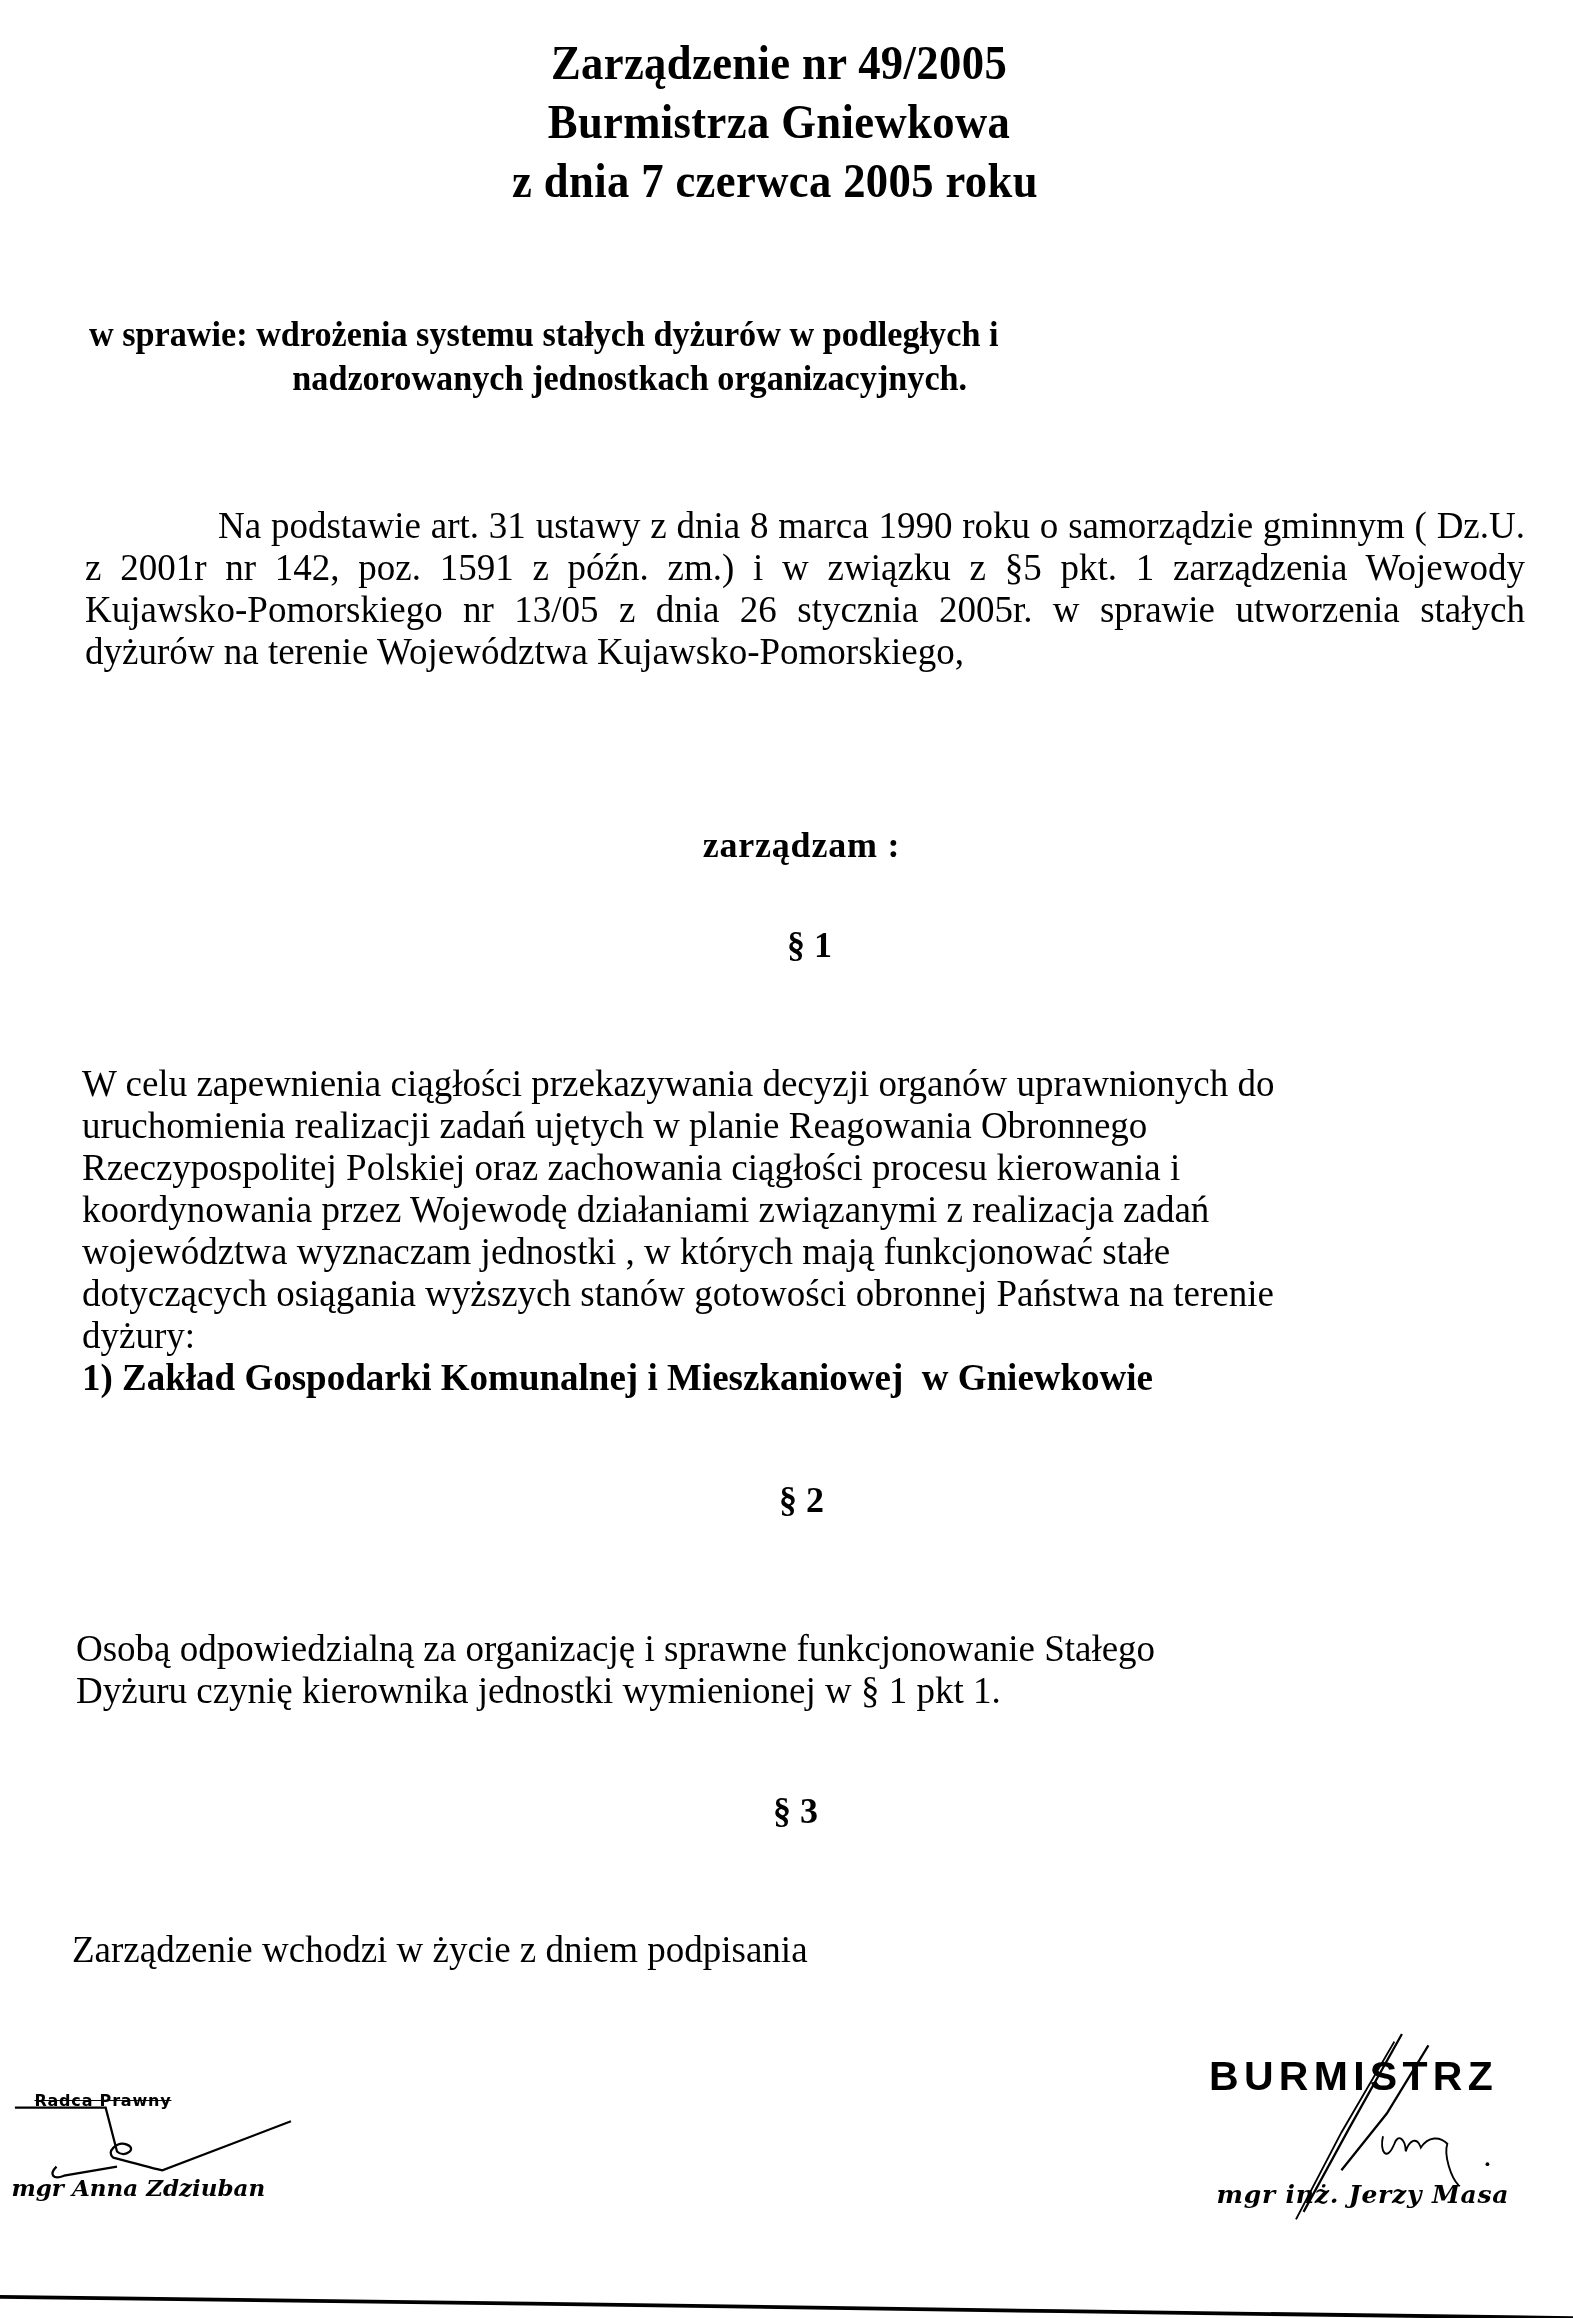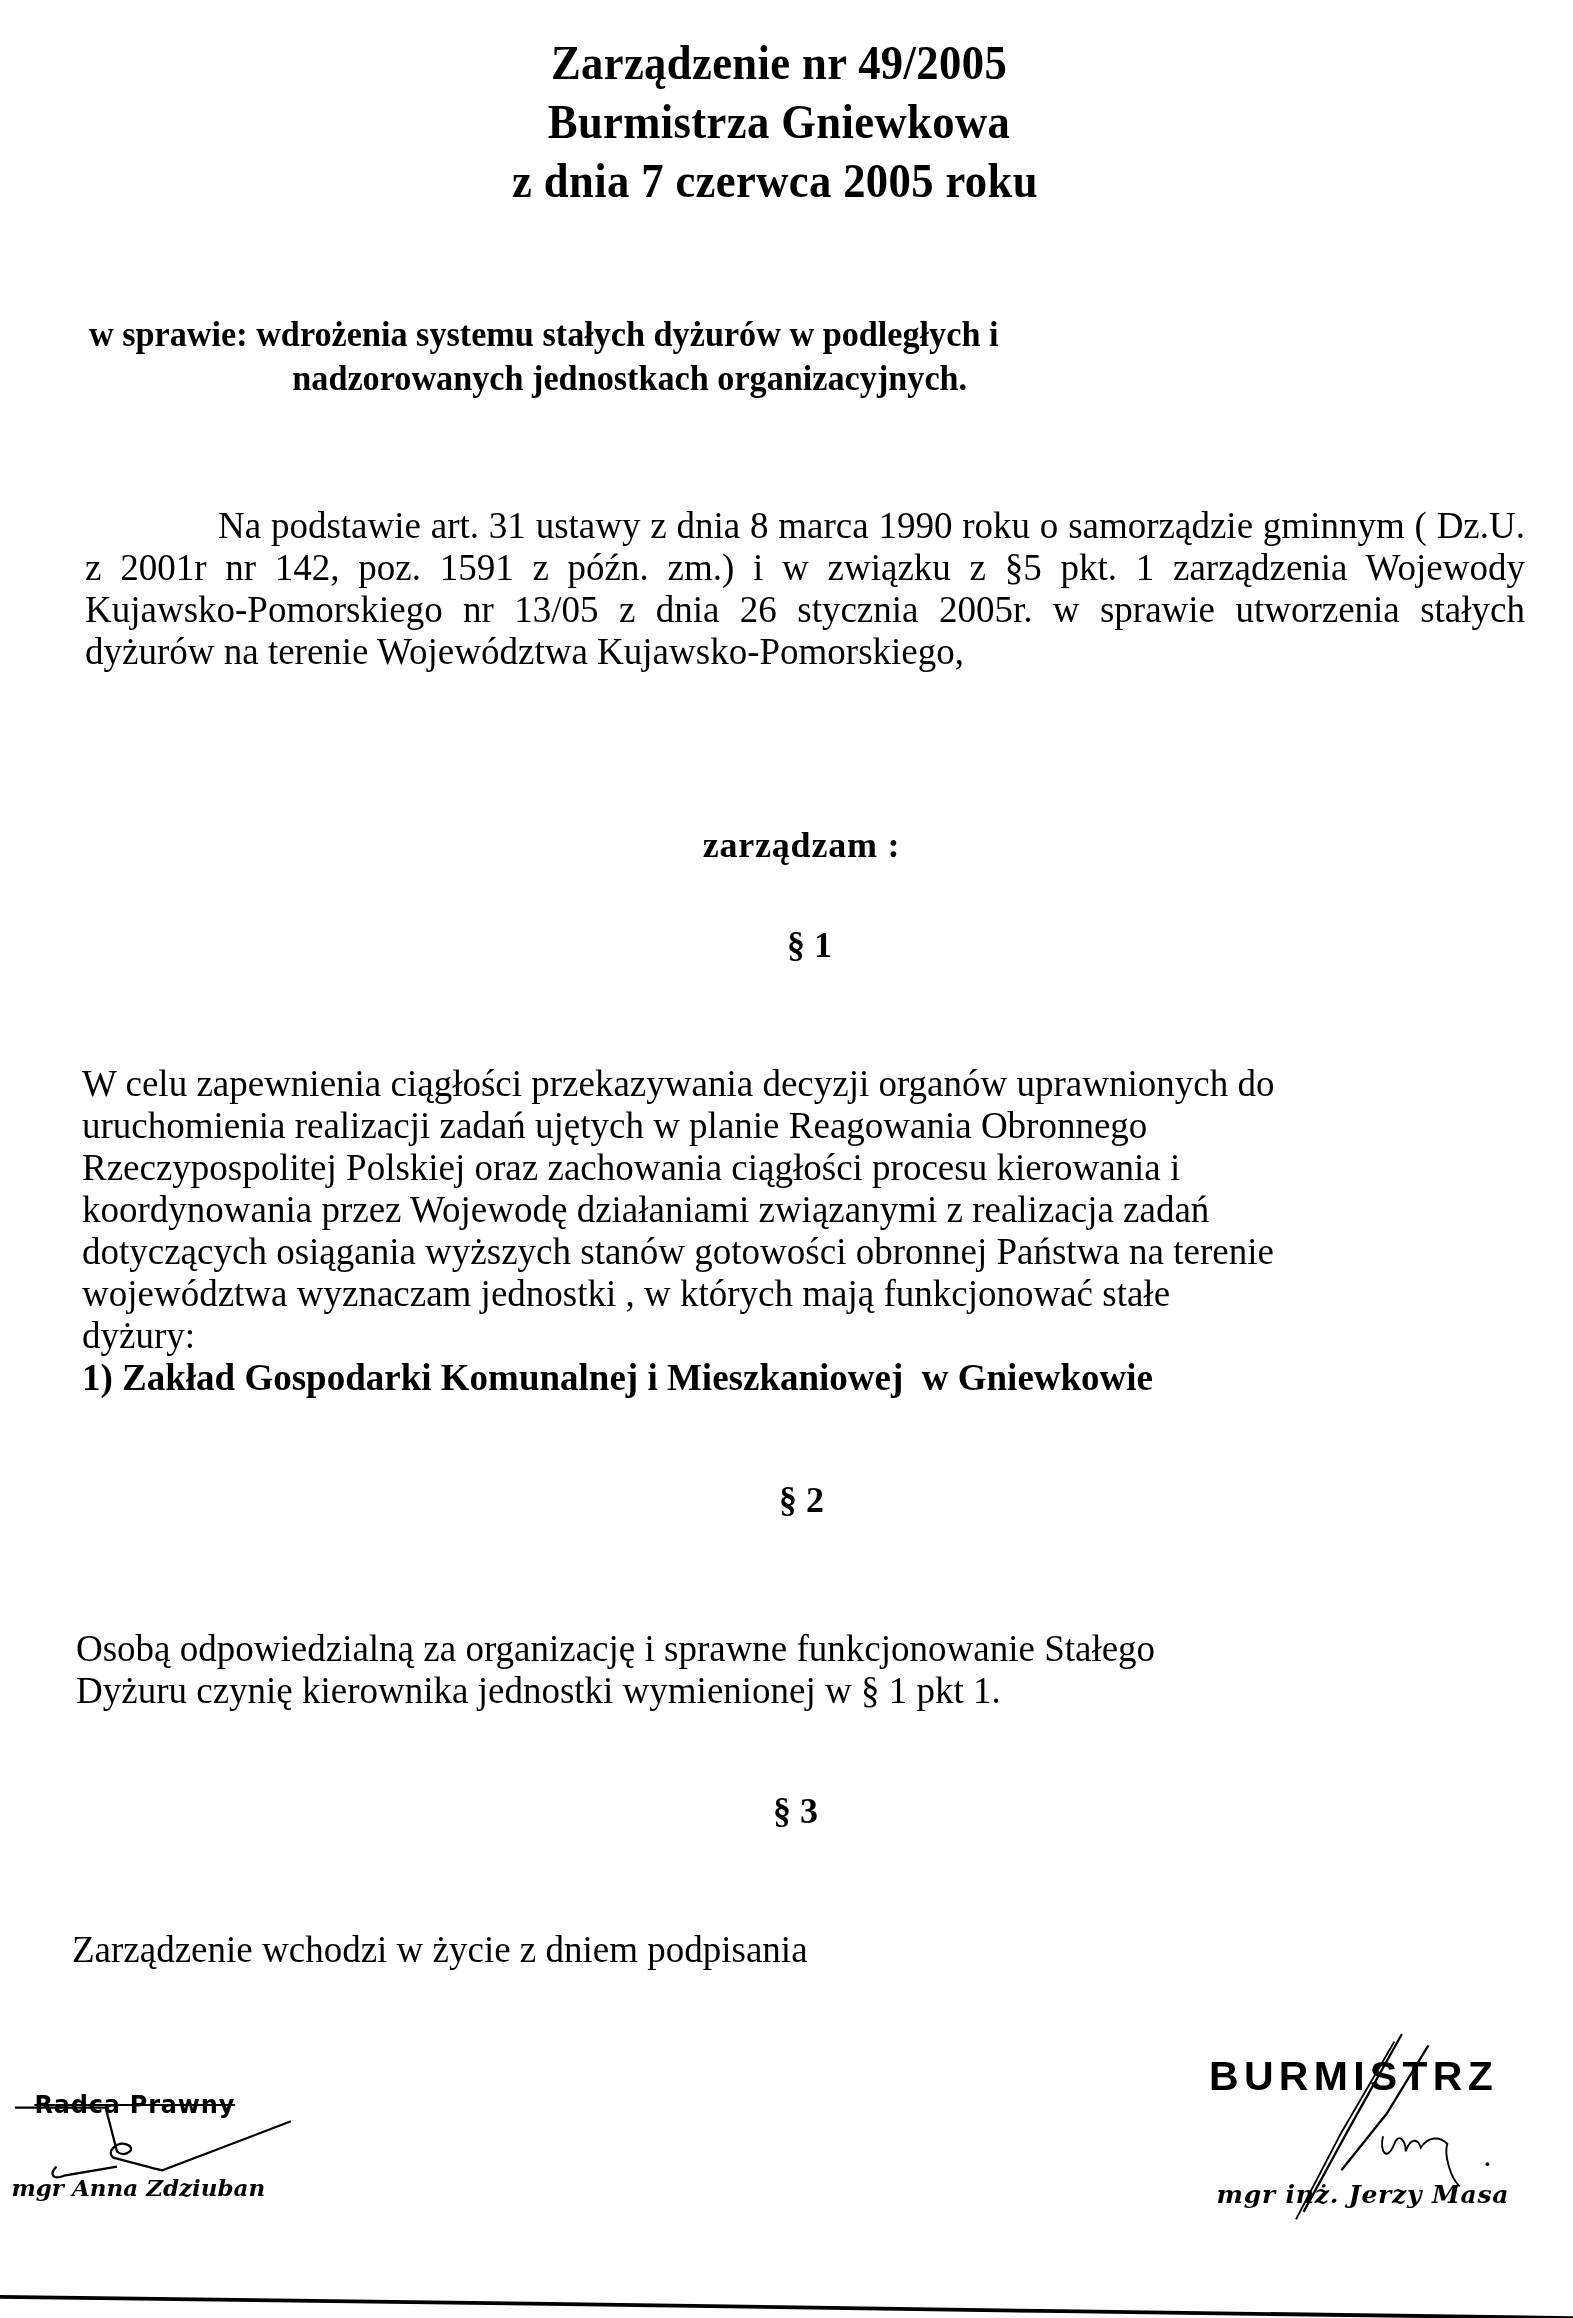--- a/index.html
+++ b/index.html
@@ -23,21 +23,21 @@
   .sec1 { top: 924px; font-size: 36px; margin-left: 23px; }
   .sec2 { top: 1479px; font-size: 36px; margin-left: 15px; }
   .sec3 { top: 1790px; font-size: 36px; margin-left: 9px; }
 
   .para { position: absolute; left: 82px; width: 1485px; font-size: 37px; line-height: 42px; margin-top: 44px; }
   .p1 { top: 1019px; }
   .p2 { top: 1584px; left: 76px; }
   .p3 { top: 1885px; left: 72px; }
 
   .sig-left { position: absolute; left: 11.4px; top: 2091px; width: 333px; height: 121px; }
-  .sig-left .stamp-title { position: absolute; left: 23px; top: 0px; font-family: "DejaVu Sans", sans-serif; font-weight: bold; font-size: 24px; letter-spacing: 0.8px; text-decoration: line-through; }
+  .sig-left .stamp-title { position: absolute; left: 23px; top: 0px; font-family: "DejaVu Sans", sans-serif; font-weight: bold; font-size: 16px; letter-spacing: 0.8px; text-decoration: line-through; }
   .sig-left .stamp-name { position: absolute; left: 0; top: 83px; font-family: "DejaVu Serif", serif; font-style: italic; font-weight: bold; font-size: 23px; white-space: nowrap; }
   .sig-left svg { position: absolute; left: 0; top: 0; }
 
   .sig-right { position: absolute; left: 1190px; top: 2000px; width: 383px; height: 227px; }
   .sig-right .stamp-title { position: absolute; left: 19px; top: 53px; font-family: Liberation Sans, sans-serif; font-weight: bold; font-size: 41px; letter-spacing: 5.3px; white-space: nowrap; }
   .sig-right .stamp-name { position: absolute; left: 26.5px; top: 170px; font-family: "DejaVu Serif", serif; font-style: italic; font-weight: bold; font-size: 25px; letter-spacing: 0.8px; white-space: nowrap; margin-top: 10px; }
   .sig-right svg { position: absolute; left: 0; top: 0; }
 
   .bottom-rule { position: absolute; left: 0; top: 0; }
 </style>
@@ -60,22 +60,22 @@
   <div class="preamble"><span class="indent"></span><span>Na podstawie art. 31 ustawy z dnia 8 marca 1990 roku o samorządzie gminnym ( Dz.U. z 2001r nr 142, poz. 1591 z późn. zm.) i w związku z §5 pkt. 1 zarządzenia Wojewody Kujawsko-Pomorskiego nr 13/05 z dnia 26 stycznia 2005r. w sprawie utworzenia stałych dyżurów na terenie Województwa Kujawsko-Pomorskiego,</span></div>
 
   <div class="center-head zarz">zarządzam :</div>
 
   <div class="center-head sec1">§ 1</div>
   <div class="para p1">
     <div>W celu zapewnienia ciągłości przekazywania decyzji organów uprawnionych do</div>
     <div>uruchomienia realizacji zadań ujętych w planie Reagowania Obronnego</div>
     <div>Rzeczypospolitej Polskiej oraz zachowania ciągłości procesu kierowania i</div>
     <div>koordynowania przez Wojewodę działaniami związanymi z realizacja zadań</div>
+    <div>województwa wyznaczam jednostki , w których mają funkcjonować stałe</div>
     <div>dotyczących osiągania wyższych stanów gotowości obronnej Państwa na terenie</div>
-    <div>województwa wyznaczam jednostki , w których mają funkcjonować stałe</div>
     <div>dyżury:</div>
     <div style="white-space: pre; font-weight: bold;">1) Zakład Gospodarki Komunalnej i Mieszkaniowej  w Gniewkowie</div>
   </div>
 
   <div class="center-head sec2">§ 2</div>
   <div class="para p2">
     <div>Osobą odpowiedzialną za organizację i sprawne funkcjonowanie Stałego</div>
     <div>Dyżuru czynię kierownika jednostki wymienionej w § 1 pkt 1.</div>
   </div>
 

